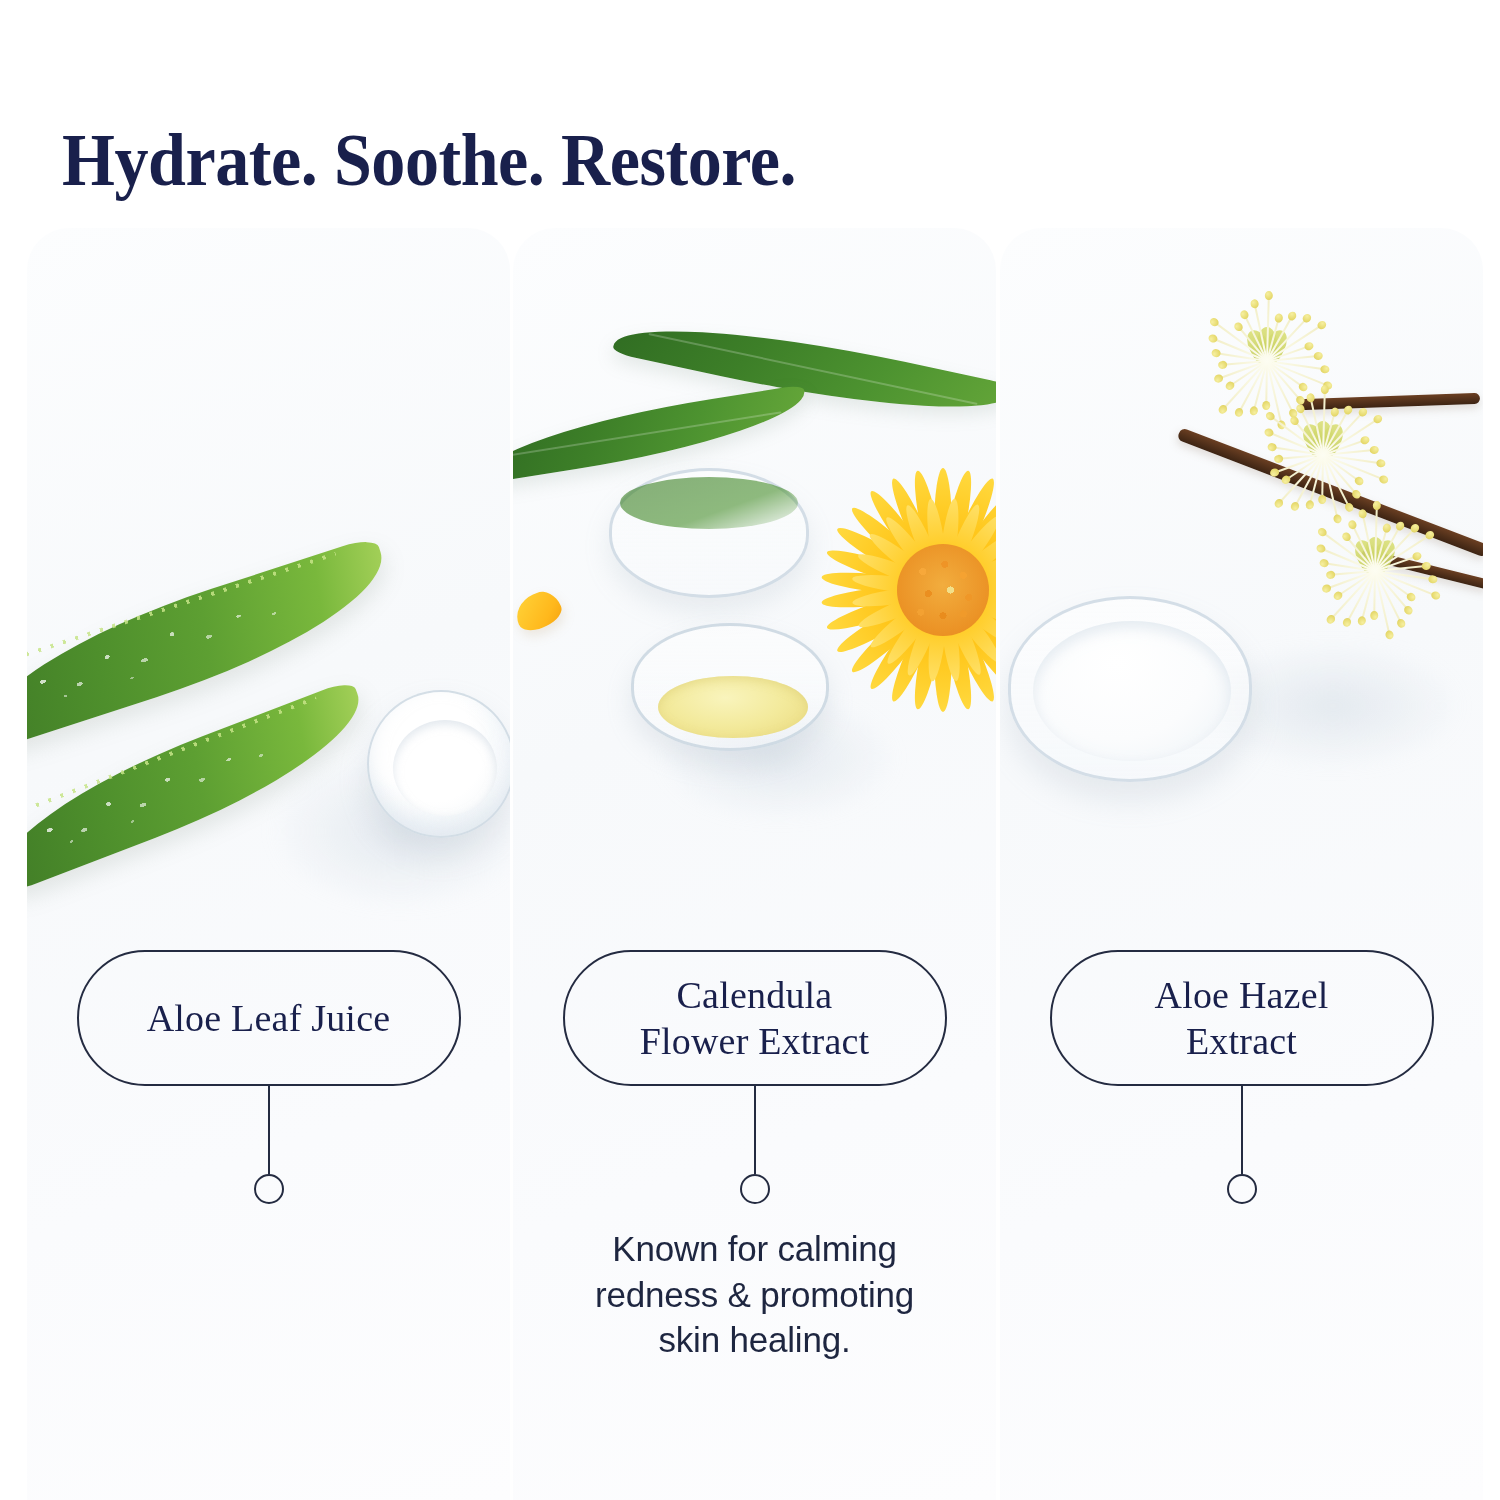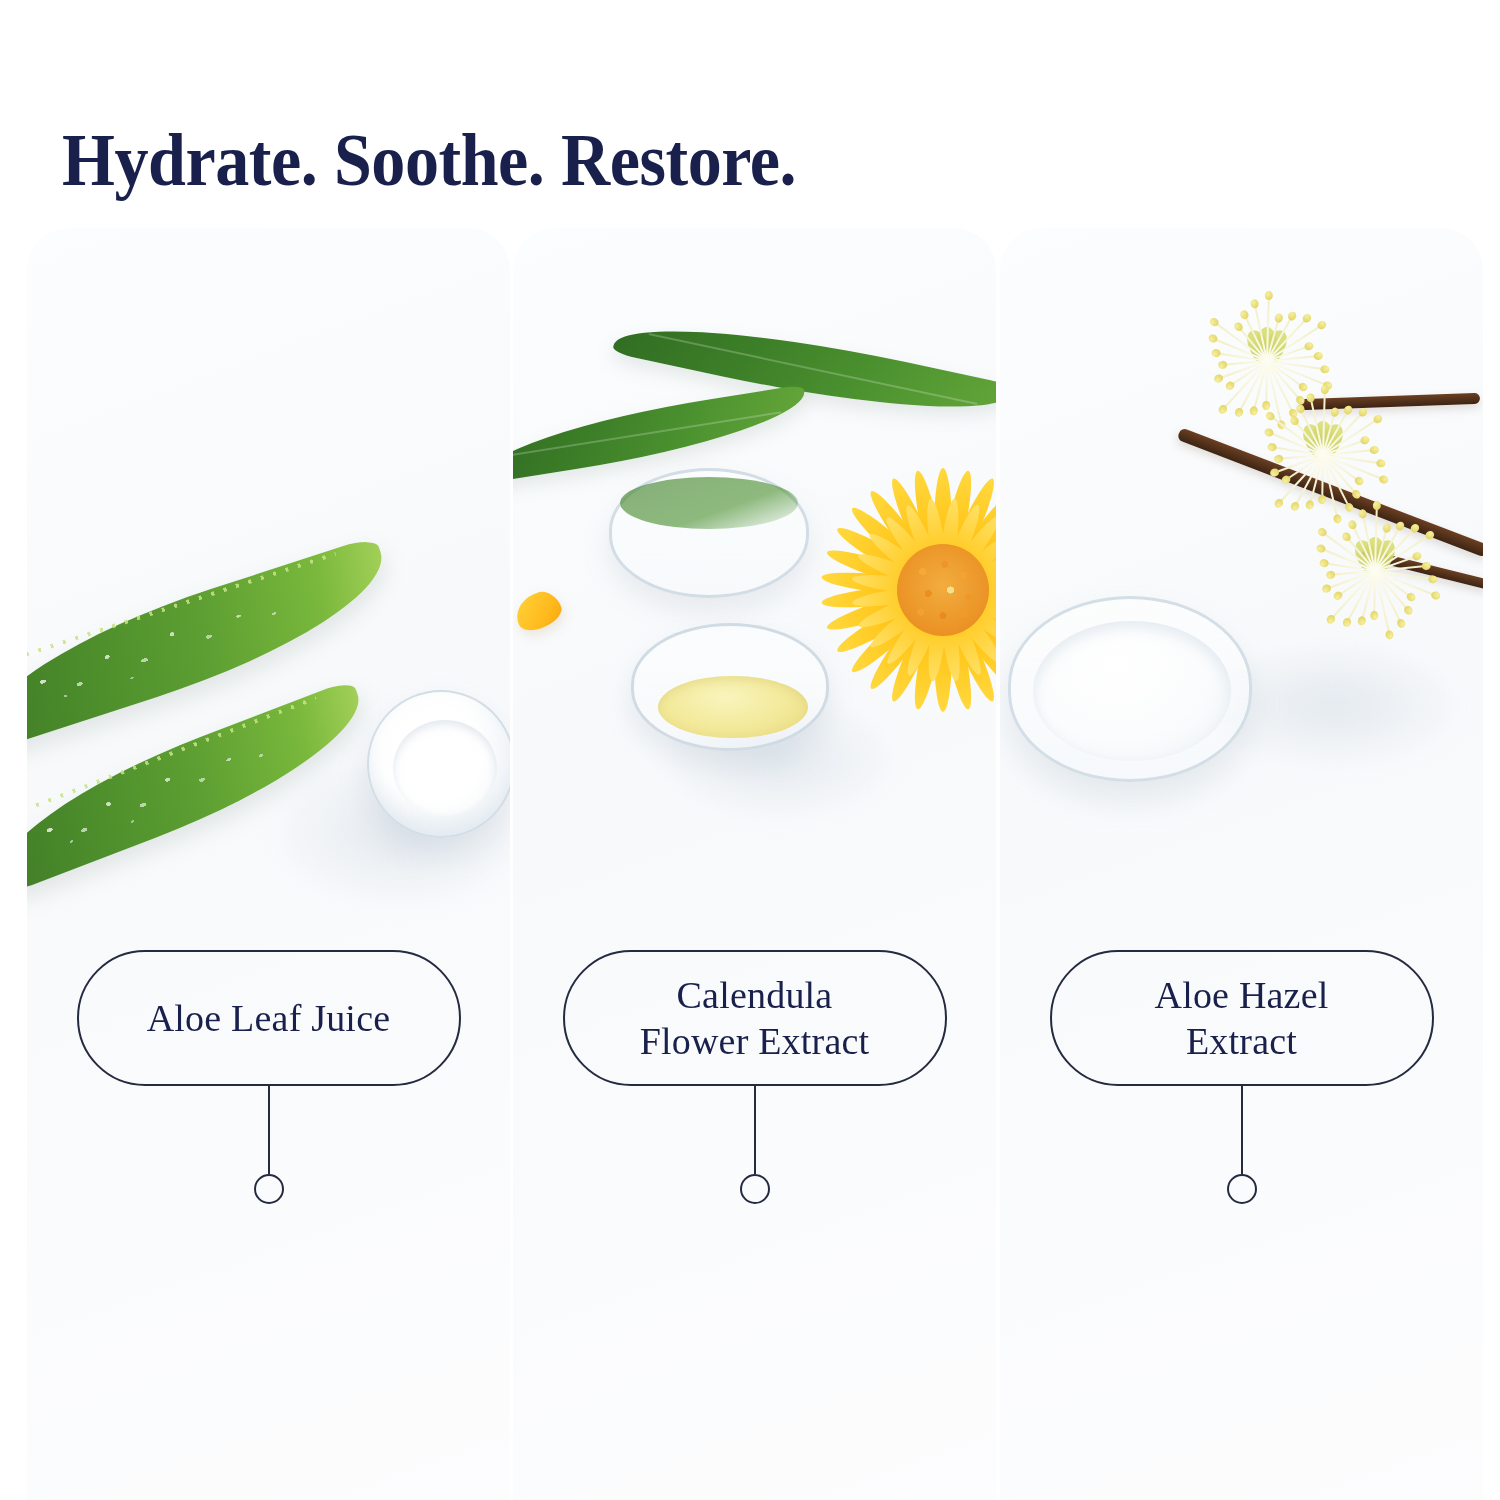--- a/index.html
+++ b/index.html
@@ -394,20 +394,23 @@
 
       <div class="pill-wrap">
         <div class="pill">
           <span class="pill-label">Calendula
 Flower Extract</span>
         </div>
         <div class="connector">
           <div class="line"></div>
           <div class="dot"></div>
         </div>
+        <div class="desc">Known for calming
+redness &amp; promoting
+skin healing.</div>
       </div>
 
     </div>
   </div>
 
   <div class="column col-2">
     <div class="panel">
 
       <div class="photo">
         <div class="soft-shadow wh-shadow"></div>

